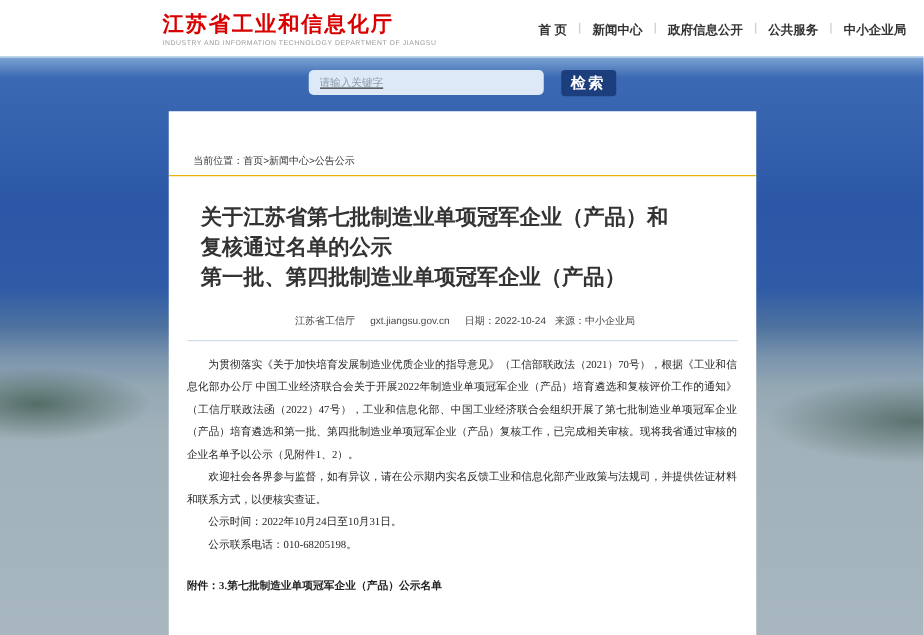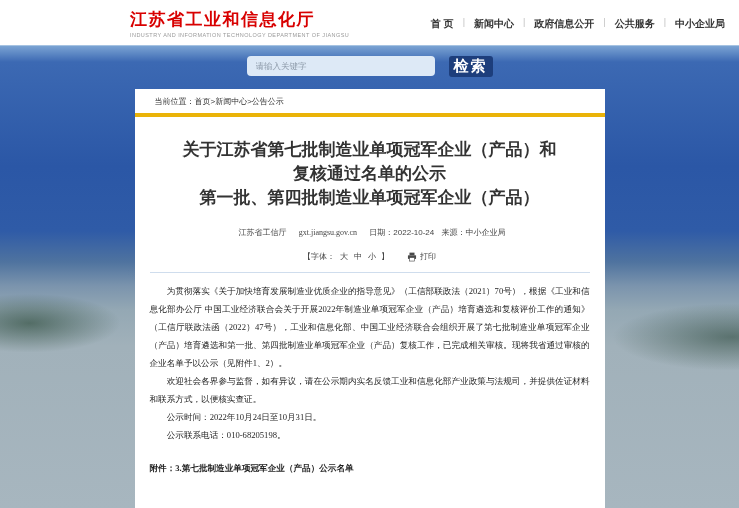--- a/index.html
+++ b/index.html
@@ -28,41 +28,41 @@
       radial-gradient(ellipse 170px 48px at 99% 63%, rgba(24,54,38,0.5), rgba(24,54,38,0) 70%),
       radial-gradient(ellipse 340px 55px at 50% 49%, rgba(84,110,138,0.45), rgba(84,110,138,0) 72%),
       linear-gradient(180deg, #7aa3d3 0px, #3c69b3 16px, #2b57a6 120px, #2f5ba7 185px,
                       #4f739f 216px, #7b94ad 240px, #94a8b4 264px, #a1b1ba 300px, #a7b6bf 100%);
   }
 
   
   .searchrow { display: flex; justify-content: center; align-items: center; gap: 14px; padding-top: 9px; height: 31px; }
   .search-input {
     width: 188px; height: 20px; border: none; border-radius: 4px;
-    background: #dde9f6; font-size: 8.5px; padding: 0 9px; color: #333; outline: none;
+    background: #dde9f6; font-size: 8.5px; padding: 0 9px; color: #333; outline: none; text-decoration: underline;
   }
   .search-input::placeholder { color: #8d9aa9; }
   .search-btn {
     width: 44px; height: 21px; background: #1d3e7c; color: #fff; border: none;
-    border-radius: 3px; font-size: 15px; font-weight: bold; cursor: pointer; letter-spacing: 2px; font-family: Liberation Mono, monospace;
+    border-radius: 3px; font-size: 12px; font-weight: bold; cursor: pointer; letter-spacing: 2px; font-family: Liberation Mono, monospace;
   }
 
   
   .card {
     width: 470px; margin: 12px auto 0; background: #fff; height: 420px; overflow: hidden;
   }
-  .breadcrumb { font-size: 8px; color: #333; padding: 7px 16px 6px 20px; border-bottom: 4px solid #eab308; }
+  .breadcrumb { font-size: 8px; color: #333; padding: 7px 16px 6px 20px; border-bottom: 1px solid #eab308; margin-top: 27px; }
   .breadcrumb a { color: #333; text-decoration: none; cursor: pointer; }
 
-  .title { font-size: 17px; font-weight: bold; color: #333; text-align: center; line-height: 24px; margin: 21px 26px 0; }
+  .title { font-size: 17px; font-weight: bold; color: #333; text-align: left; line-height: 24px; margin: 21px 26px 0; }
   .title span { display: block; }
 
   .meta { text-align: center; font-size: 8px; color: #454545; margin-top: 17px; }
   .meta .m { margin: 12px 5px; }
-  .meta .site { font-family: Liberation Serif, serif; letter-spacing: 0; }
+  .meta .site { font-family: Liberation Sans, sans-serif; letter-spacing: 0; }
 
   .fontrow { display: flex; justify-content: center; align-items: center; gap: 4px; font-size: 8px; color: #454545; margin-top: 13px; }
   .fontrow .sz { cursor: pointer; margin: 0 1px; }
   .printer { display: inline-flex; align-items: center; gap: 3px; margin-left: 14px; cursor: pointer; }
 
   .divider { border-bottom: 1px solid #cfdded; margin: 10px 15px 0; }
 
   .bodytext { padding: 9px 15px 0; font-size: 8.6px; color: #1f1f1f; line-height: 18px;
               font-family: "Liberation Serif", "DejaVu Serif", serif; text-align: justify; }
   .para { text-indent: 2em; }
@@ -111,35 +111,20 @@
       <span>第一批、第四批制造业单项冠军企业（产品）</span>
     </h1>
 
     <div class="meta">
       <span class="m">江苏省工信厅</span>
       <span class="m site">gxt.jiangsu.gov.cn</span>
       <span class="m"><span>日期：</span><span>2022-10-24</span></span>
       <span><span>来源：</span><span>中小企业局</span></span>
     </div>
 
-    <div class="fontrow">
-      <span>【字体：</span>
-      <span class="sz">大</span>
-      <span class="sz">中</span>
-      <span class="sz">小</span>
-      <span>】</span>
-      <span class="printer">
-        <svg width="10" height="10" viewBox="0 0 16 16">
-          <rect x="4" y="1" width="8" height="4" fill="#4a4a4a"></rect>
-          <rect x="1.5" y="5" width="13" height="6" rx="1" fill="#4a4a4a"></rect>
-          <rect x="4" y="9" width="8" height="5.5" fill="#fff" stroke="#4a4a4a"></rect>
-        </svg>
-        <span>打印</span>
-      </span>
-    </div>
 
     <div class="divider"></div>
 
     <div class="bodytext">
       <p class="para">为贯彻落实《关于加快培育发展制造业优质企业的指导意见》（工信部联政法（2021）70号），根据《工业和信息化部办公厅 中国工业经济联合会关于开展2022年制造业单项冠军企业（产品）培育遴选和复核评价工作的通知》（工信厅联政法函（2022）47号），工业和信息化部、中国工业经济联合会组织开展了第七批制造业单项冠军企业（产品）培育遴选和第一批、第四批制造业单项冠军企业（产品）复核工作，已完成相关审核。现将我省通过审核的企业名单予以公示（见附件1、2）。</p>
       <p class="para">欢迎社会各界参与监督，如有异议，请在公示期内实名反馈工业和信息化部产业政策与法规司，并提供佐证材料和联系方式，以便核实查证。</p>
       <p class="para">公示时间：2022年10月24日至10月31日。</p>
       <p class="para">公示联系电话：010-68205198。</p>
 
       <div class="attach">

